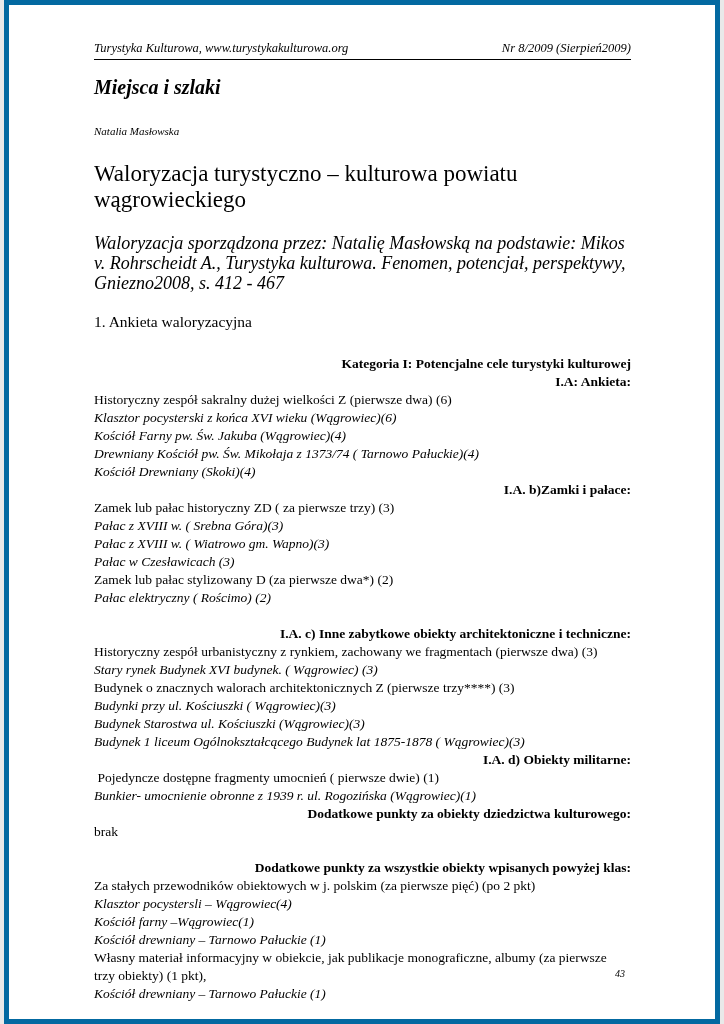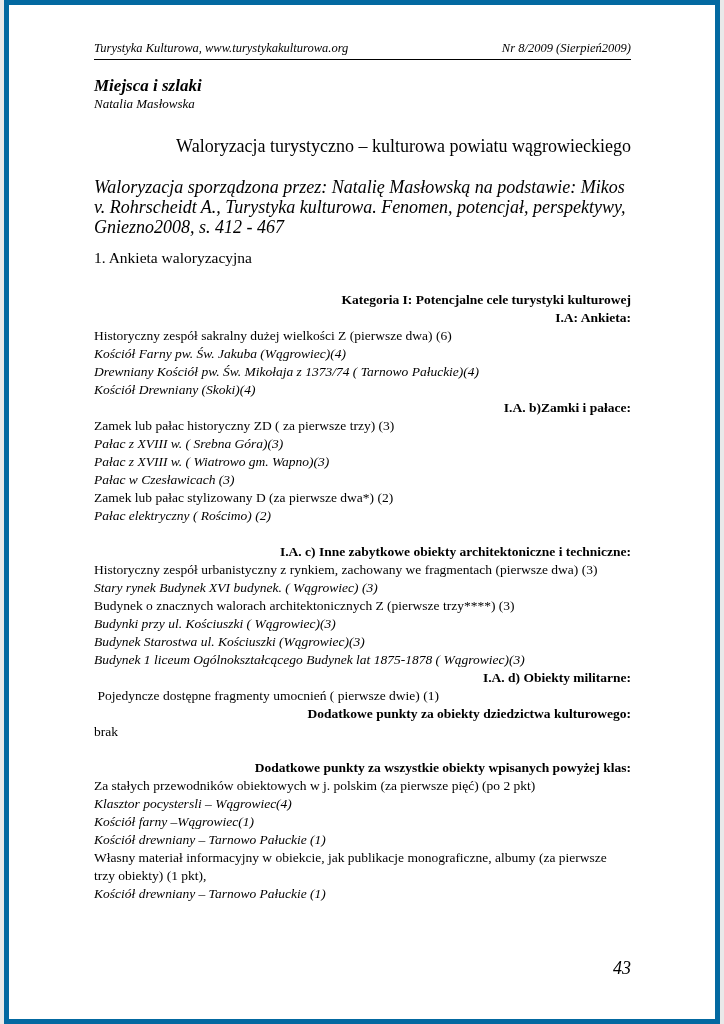--- a/index.html
+++ b/index.html
@@ -8,33 +8,33 @@
     position:relative; box-sizing:border-box;
     padding:36px 84px 0 85px;
     border:5px solid #0369a1;
     font-family:Liberation Serif, serif; color:#000;
   }
   .header {
     display:flex; justify-content:space-between; align-items:flex-end;
     font-style:italic; font-size:12.5px;
     border-bottom:1px solid #000; padding-bottom:3px;
   }
-  .section-label { font-weight:bold; font-style:italic; font-size:17px; margin-top:16px; }
-  .author { font-style:italic; font-size:13px; }
-  .title { text-align:right; font-size:18px; margin-top:24px; font-weight:normal; }
+  .section-label { font-weight:bold; font-style:italic; font-size:20px; margin-top:16px; }
+  .author { font-style:italic; font-size:11px; margin-top:26px; }
+  .title { text-align:left; font-size:23px; margin-top:24px; font-weight:normal; }
   .note { font-style:italic; font-size:18px; line-height:20px; margin-top:20px; }
-  .h1 { font-size:15.5px; margin-top:12px; font-weight:normal; }
+  .h1 { font-size:15.5px; margin-top:20px; font-weight:normal; }
   .body-block { margin-top:24px; font-size:13.5px; line-height:18px; }
   .body-block p { margin:0; white-space:pre-wrap; }
   .b { font-weight:bold;text-align:right; }
   .i { font-style:italic; }
   .gap { margin-top:18px !important; }
   .page-number {
-    position:absolute; right:84px; bottom:40px;
-    font-size:18px; font-style:italic;
+    position:absolute; right:90px; bottom:40px;
+    font-size:10px; font-style:italic;
   }
 </style>
 </head>
 <body>
 
 <div class="page">
 
   <div class="header">
     <span>Turystyka Kulturowa, www.turystykakulturowa.org</span>
     <span>Nr 8/2009 (Sierpień2009)</span>
@@ -47,39 +47,41 @@
   <h1 class="title">Waloryzacja turystyczno – kulturowa powiatu wągrowieckiego</h1>
 
   <div class="note">Waloryzacja sporządzona przez: Natalię Masłowską na podstawie: Mikos v. Rohrscheidt A., Turystyka kulturowa. Fenomen, potencjał, perspektywy, Gniezno2008, s. 412 - 467</div>
 
   <h2 class="h1">1. Ankieta waloryzacyjna</h2>
 
   <div class="body-block">
     <p class="b">Kategoria I: Potencjalne cele turystyki kulturowej</p>
     <p class="b">I.A: Ankieta:</p>
     <p class="n">Historyczny zespół sakralny dużej wielkości Z (pierwsze dwa) (6)</p>
+    <p class="i">Klasztor pocysterski z końca XVI wieku (Wągrowiec)(6)</p>
     <p class="i">Kościół Farny pw. Św. Jakuba (Wągrowiec)(4)</p>
     <p class="i">Drewniany Kościół pw. Św. Mikołaja z 1373/74 ( Tarnowo Pałuckie)(4)</p>
     <p class="i">Kościół Drewniany (Skoki)(4)</p>
     <p class="b">I.A. b)Zamki i pałace:</p>
     <p class="n">Zamek lub pałac historyczny ZD ( za pierwsze trzy) (3)</p>
     <p class="i">Pałac z XVIII w. ( Srebna Góra)(3)</p>
     <p class="i">Pałac z XVIII w. ( Wiatrowo gm. Wapno)(3)</p>
     <p class="i">Pałac w Czesławicach (3)</p>
     <p class="n">Zamek lub pałac stylizowany D (za pierwsze dwa*) (2)</p>
     <p class="i">Pałac elektryczny ( Rościmo) (2)</p>
     <p class="b gap">I.A. c) Inne zabytkowe obiekty architektoniczne i techniczne:</p>
     <p class="n">Historyczny zespół urbanistyczny z rynkiem, zachowany we fragmentach (pierwsze dwa) (3)</p>
     <p class="i">Stary rynek Budynek XVI budynek. ( Wągrowiec) (3)</p>
     <p class="n">Budynek o znacznych walorach architektonicznych Z (pierwsze trzy****) (3)</p>
     <p class="i">Budynki przy ul. Kościuszki ( Wągrowiec)(3)</p>
     <p class="i">Budynek Starostwa ul. Kościuszki (Wągrowiec)(3)</p>
     <p class="i">Budynek 1 liceum Ogólnokształcącego Budynek lat 1875-1878 ( Wągrowiec)(3)</p>
     <p class="b">I.A. d) Obiekty militarne:</p>
     <p class="n"> Pojedyncze dostępne fragmenty umocnień ( pierwsze dwie) (1)</p>
+    <p class="i">Bunkier- umocnienie obronne z 1939 r. ul. Rogozińska (Wągrowiec)(1)</p>
     <p class="b">Dodatkowe punkty za obiekty dziedzictwa kulturowego:</p>
     <p class="n">brak</p>
     <p class="b gap">Dodatkowe punkty za wszystkie obiekty wpisanych powyżej klas:</p>
     <p class="n">Za stałych przewodników obiektowych w j. polskim (za pierwsze pięć) (po 2 pkt)</p>
     <p class="i">Klasztor pocystersli – Wągrowiec(4)</p>
     <p class="i">Kościół farny –Wągrowiec(1)</p>
     <p class="i">Kościół drewniany – Tarnowo Pałuckie (1)</p>
     <p class="n">Własny materiał informacyjny w obiekcie, jak publikacje monograficzne, albumy (za pierwsze trzy obiekty) (1 pkt),</p>
     <p class="i">Kościół drewniany – Tarnowo Pałuckie (1)</p>
   </div>

